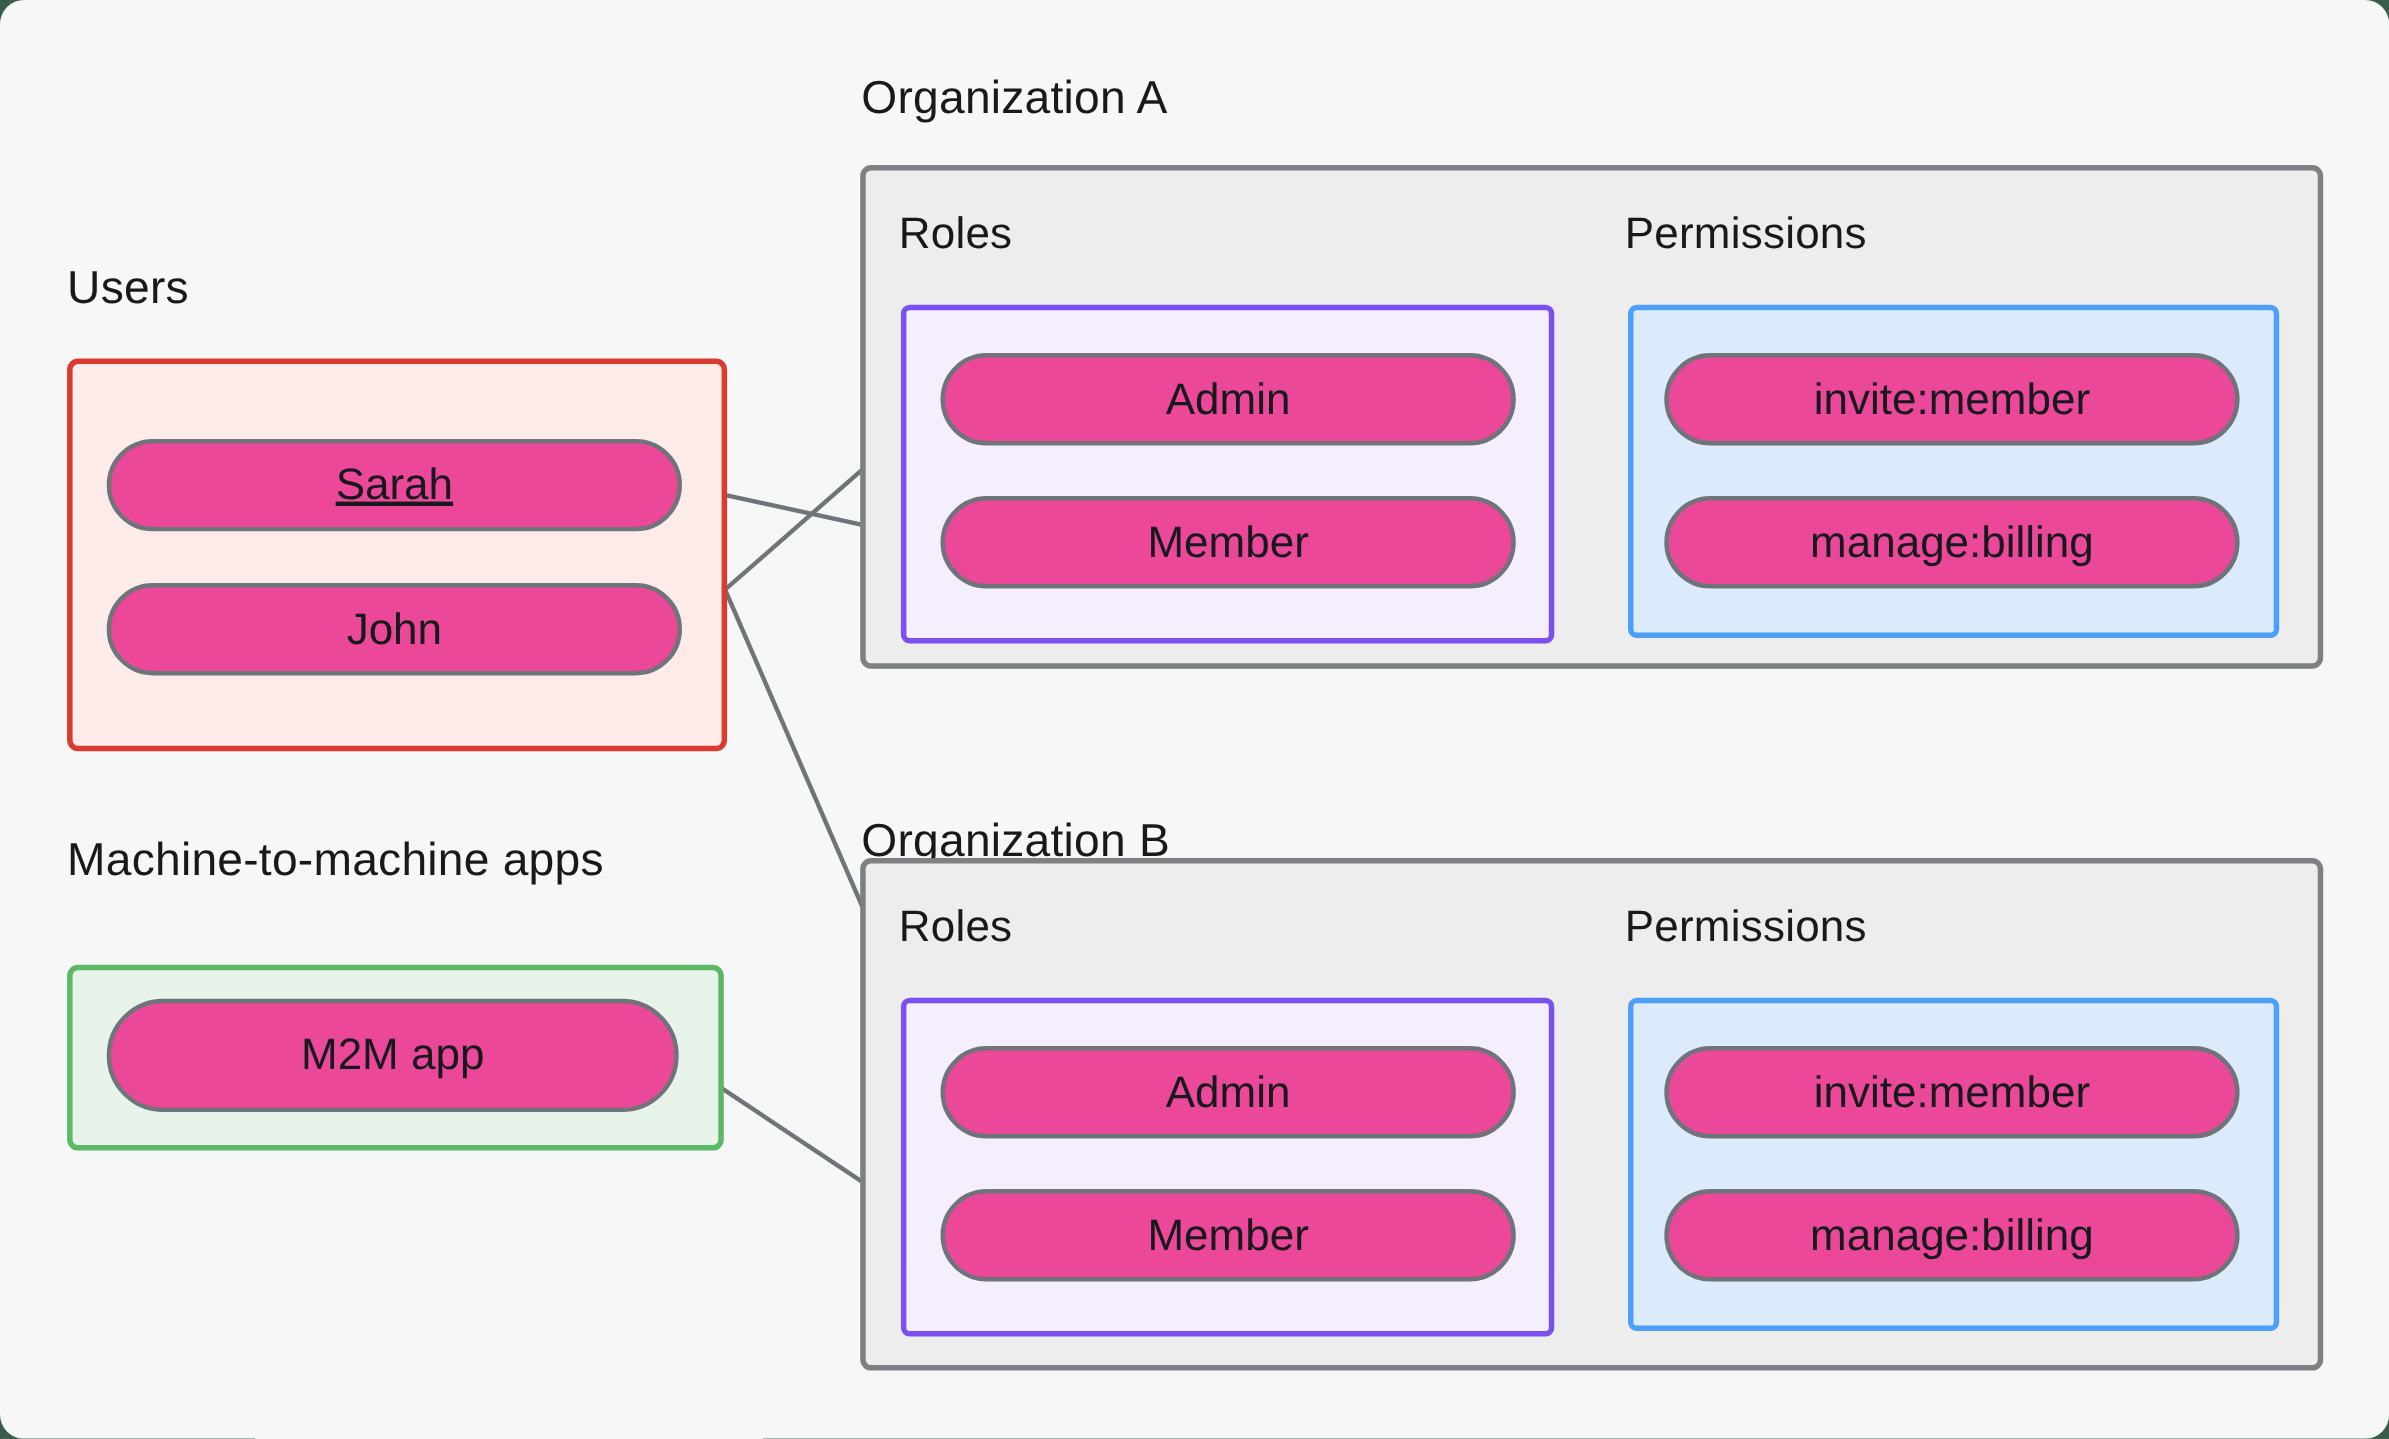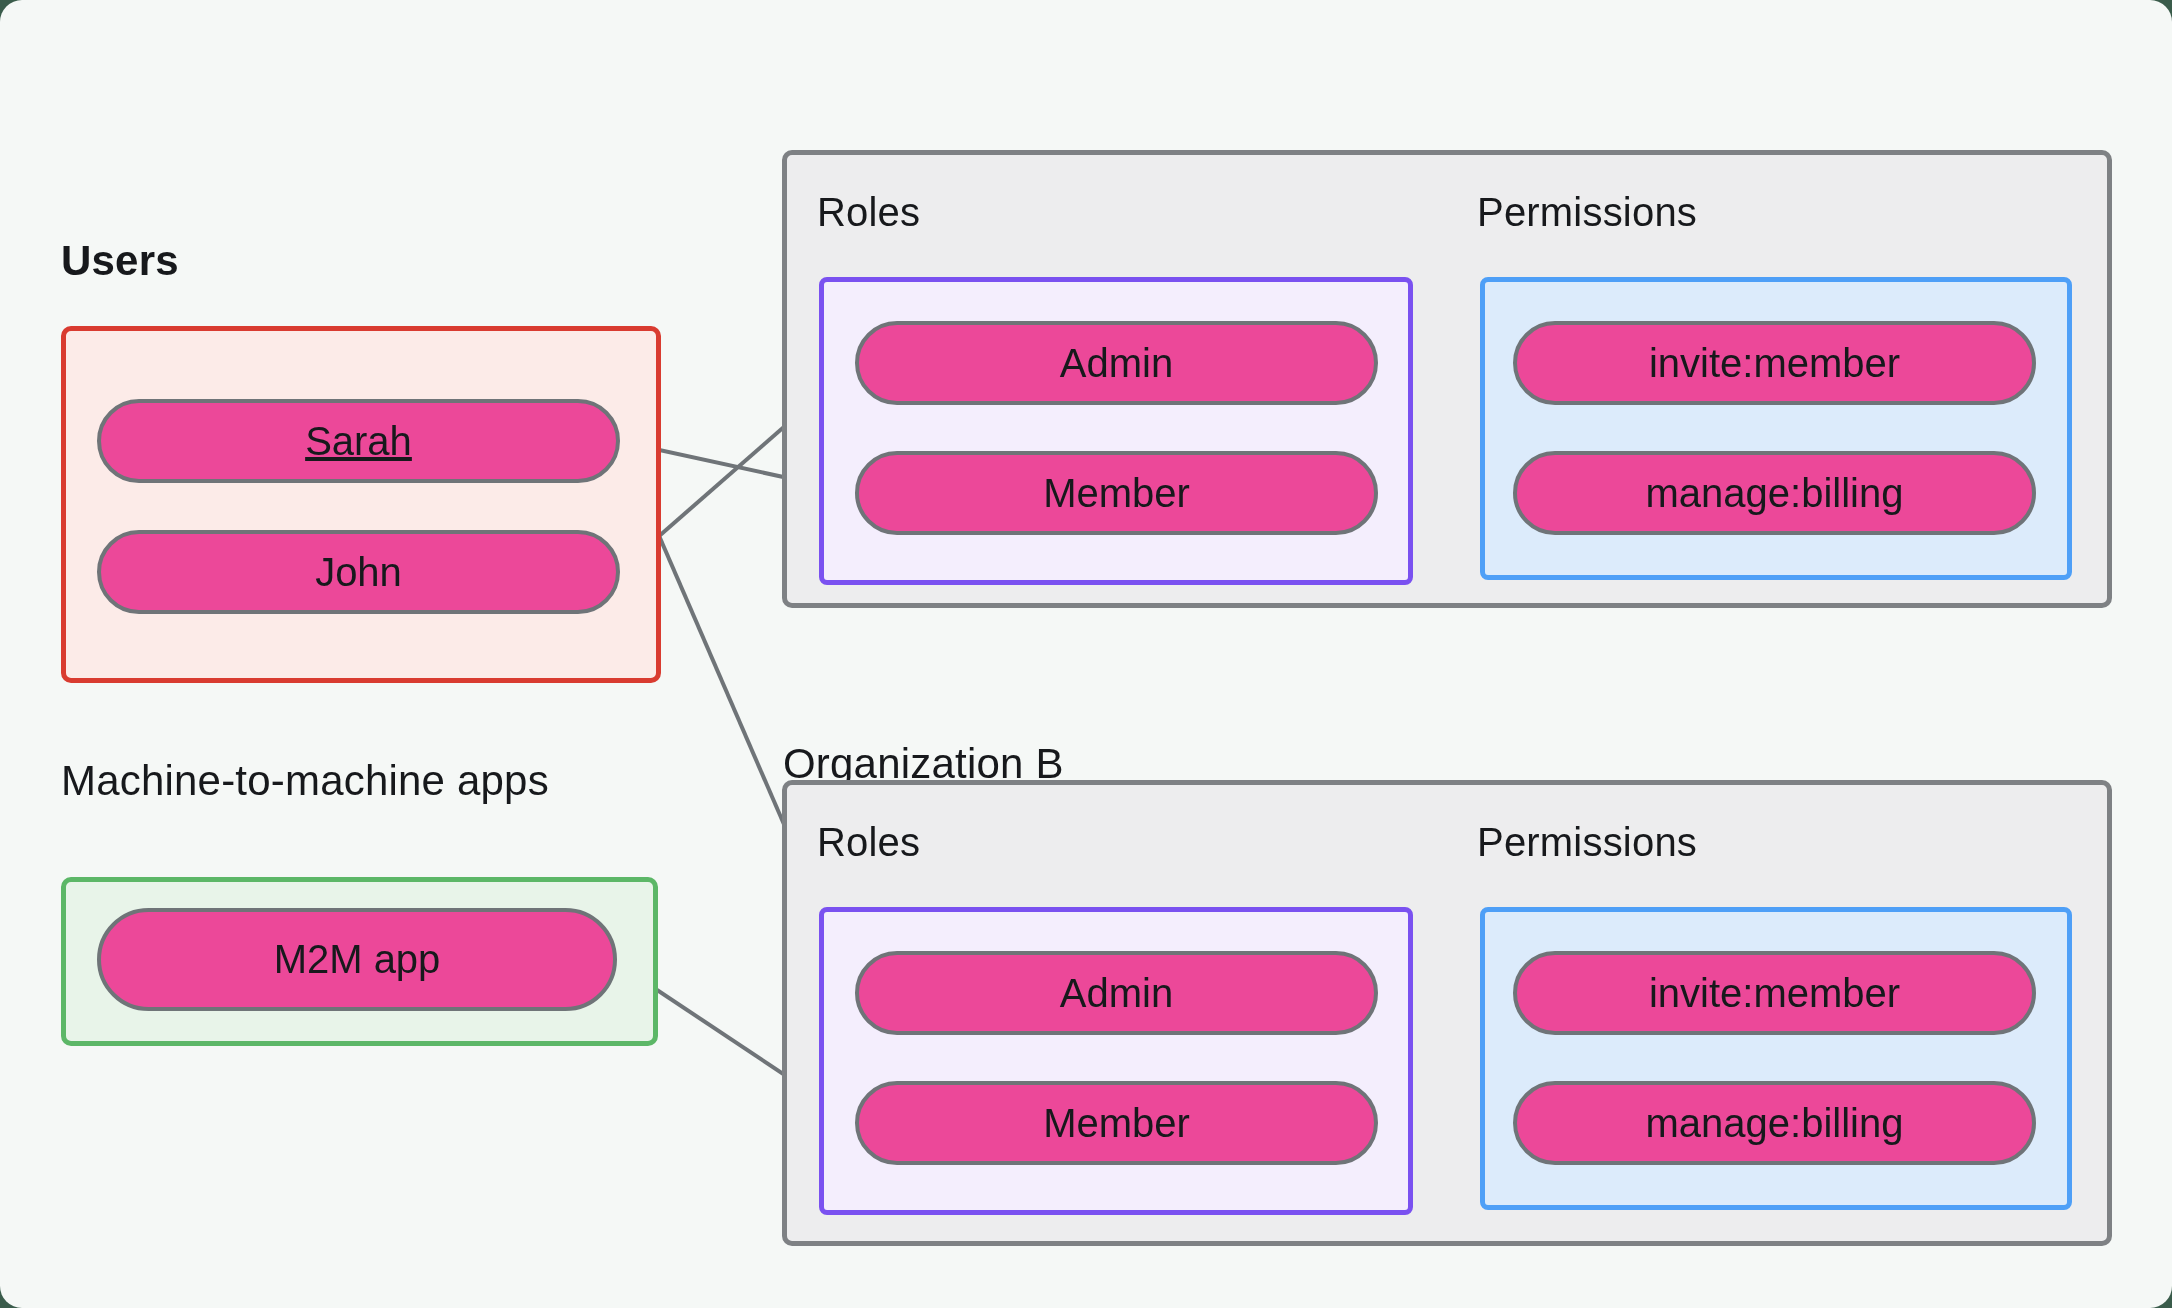--- a/index.html
+++ b/index.html
@@ -60,29 +60,30 @@
       <circle cx="857" cy="363" r="10" fill="#6f7478"></circle>
       <circle cx="857" cy="1123" r="10" fill="#6f7478"></circle>
       <circle cx="1515" cy="363" r="10" fill="#6f7478"></circle>
       <circle cx="1515" cy="493" r="10" fill="#6f7478"></circle>
       <circle cx="1515" cy="493" r="10" fill="#6f7478"></circle>
       <circle cx="1515" cy="993" r="10" fill="#6f7478"></circle>
       <circle cx="1515" cy="1123" r="10" fill="#6f7478"></circle>
       <circle cx="1515" cy="1123" r="10" fill="#6f7478"></circle>
     </svg>
 
-  <div class="group-title" style="left:61px;top:240px;font-weight:bold;">Users</div>
+  <div class="group-title" style="left:61px;top:240px;">Users</div>
   <div class="box users" style="left:61px;top:326px;width:600px;height:357px;"></div>
   <div class="pill" style="left:97px;top:399px;width:523px;height:84px;text-decoration:underline;">Sarah</div>
   <div class="pill" style="left:97px;top:530px;width:523px;height:84px;">John</div>
 
   <div class="group-title" style="left:61px;top:760px;">Machine-to-machine apps</div>
   <div class="box m2m" style="left:61px;top:877px;width:597px;height:169px;"></div>
   <div class="pill" style="left:97px;top:908px;width:520px;height:103px;">M2M app</div>
 
+  <div class="group-title" style="left:783px;top:68px;">Organization A</div>
   <div class="box org" style="left:782px;top:150px;width:1330px;height:458px;"></div>
   <div class="sub-label" style="left:817px;top:192px;">Roles</div>
   <div class="box roles" style="left:819px;top:277px;width:594px;height:308px;"></div>
   <div class="pill" style="left:855px;top:321px;width:523px;height:84px;">Admin</div>
   <div class="pill" style="left:855px;top:451px;width:523px;height:84px;">Member</div>
   <div class="sub-label" style="left:1477px;top:192px;">Permissions</div>
   <div class="box perms" style="left:1480px;top:277px;width:592px;height:303px;"></div>
   <div class="pill" style="left:1513px;top:321px;width:523px;height:84px;">invite:member</div>
   <div class="pill" style="left:1513px;top:451px;width:523px;height:84px;">manage:billing</div>
 

